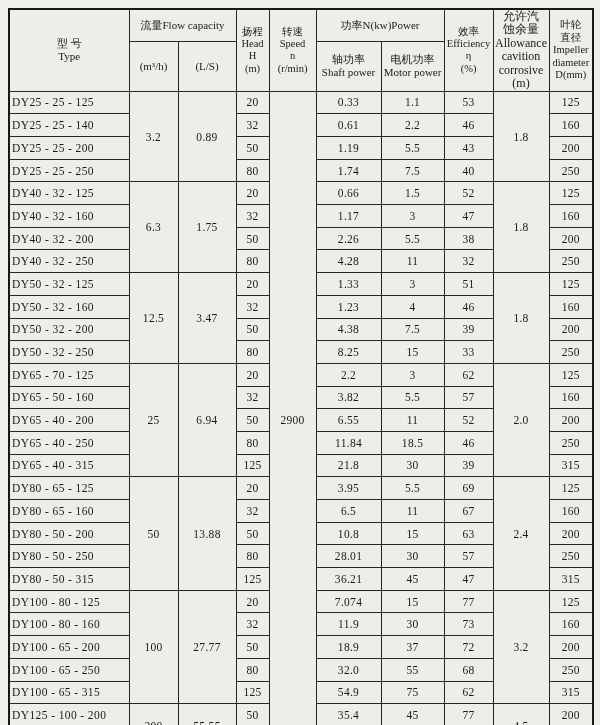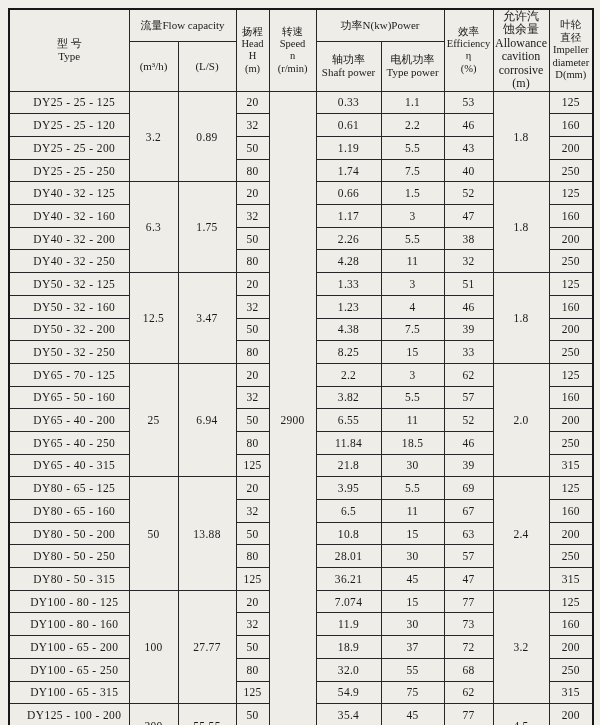--- a/index.html
+++ b/index.html
@@ -43,22 +43,22 @@
     font-size: 12px;
     line-height: 1.12;
   }
   tr.hdr-top th { height: 29px; }
   tr.hdr-sub th { height: 46px; }
   .spec-table td {
     height: 21.7px;
     font-size: 11.5px;
   }
   td.td-type {
-    text-align: center;
-    padding-left: 10px;
+    text-align: left;
+    padding-left: 2px;
     letter-spacing: 0.4px;
     font-size: 11.5px;
   }
   td.td-num { letter-spacing: 0.3px; }
 </style>
 </head>
 <body>
 
 <table class="spec-table">
   <colgroup>
@@ -102,38 +102,38 @@
 Impeller
 diameter
 D(mm)</th>
     </tr>
     <tr class="hdr-sub">
       <th>(m³/h)</th>
       <th>(L/S)</th>
       <th>轴功率
 Shaft power</th>
       <th>电机功率
-Type power</th>
+Motor power</th>
     </tr>
   </thead>
   <tbody id="table-body">
       <tr>
         <td class="td-type">DY25 - 25 - 125</td>
         <td class="td-num" rowspan="4">3.2</td>
         <td class="td-num" rowspan="4">0.89</td>
         <td class="td-num">20</td>
         <td class="td-num" rowspan="29">2900</td>
         <td class="td-num">0.33</td>
         <td class="td-num">1.1</td>
         <td class="td-num">53</td>
         <td class="td-num" rowspan="4">1.8</td>
         <td class="td-num">125</td>
       </tr>
       <tr>
-        <td class="td-type">DY25 - 25 - 120</td>
+        <td class="td-type">DY25 - 25 - 140</td>
         <td class="td-num">32</td>
         <td class="td-num">0.61</td>
         <td class="td-num">2.2</td>
         <td class="td-num">46</td>
         <td class="td-num">160</td>
       </tr>
       <tr>
         <td class="td-type">DY25 - 25 - 200</td>
         <td class="td-num">50</td>
         <td class="td-num">1.19</td>

